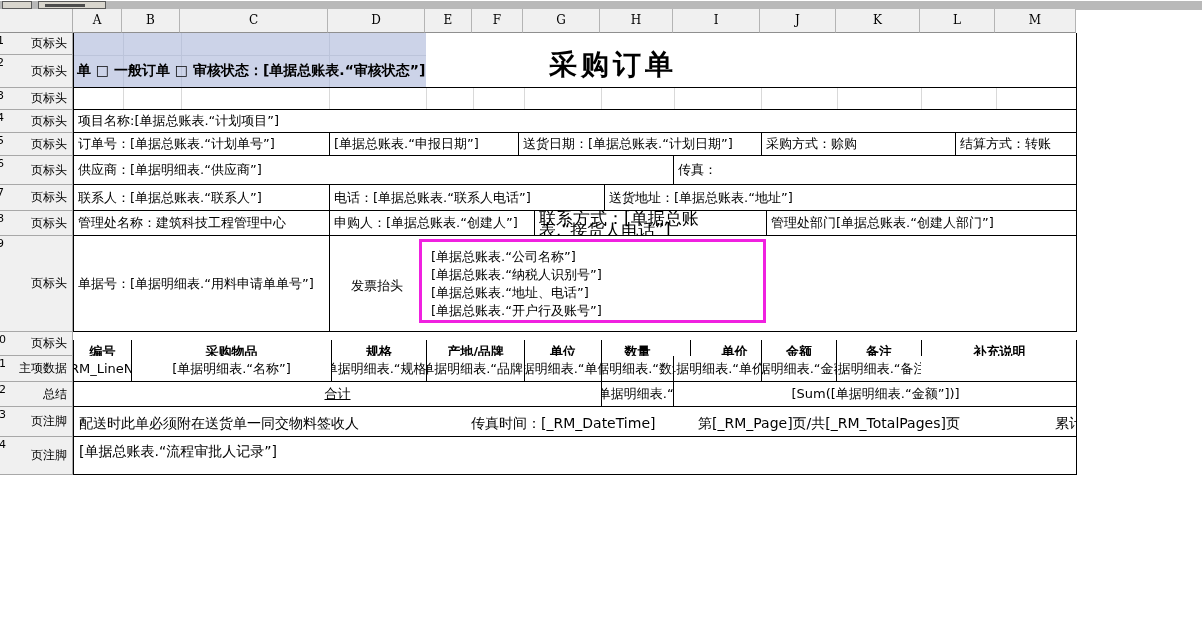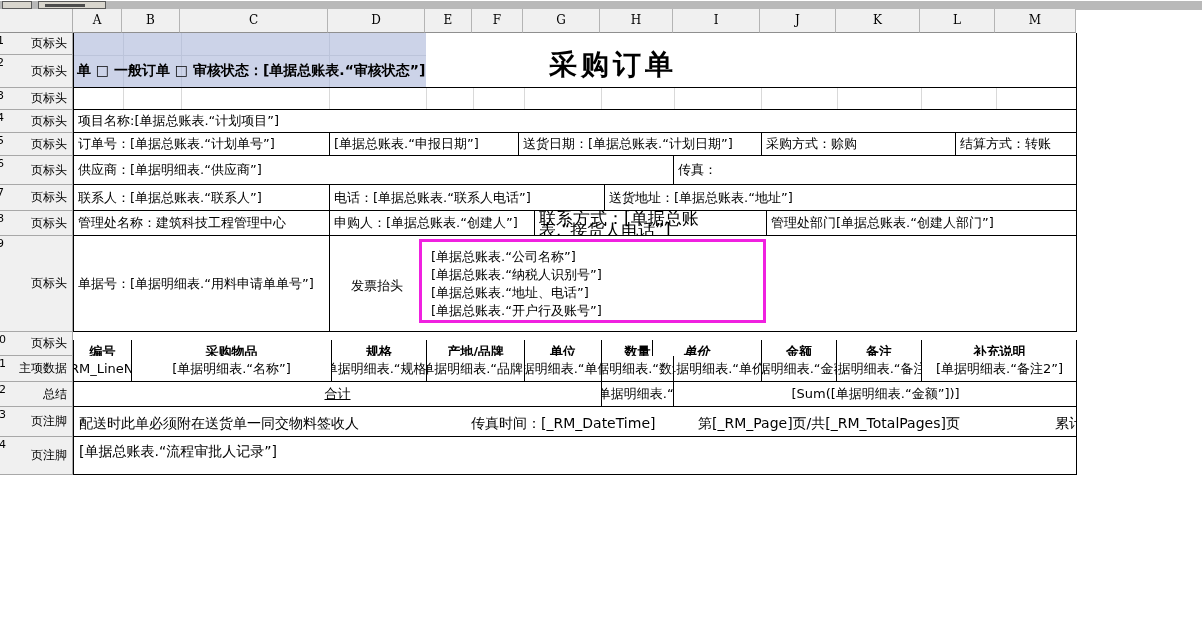--- a/index.html
+++ b/index.html
@@ -246,21 +246,21 @@
       </div>
     <div class="c cc hdr" style="left:352px;width:98px;">
         <span>产地/品牌</span>
       </div>
     <div class="c cc hdr" style="left:450px;width:77px;">
         <span>单位</span>
       </div>
     <div class="c cc hdr" style="left:527px;width:72px;">
         <span>数量</span>
       </div>
-    <div class="c cc hdr" style="left:578px;width:88px;font-style:italic;">
+    <div class="c cc hdr" style="left:616px;width:88px;">
         <span>单价</span>
       </div>
     <div class="c cc hdr" style="left:687px;width:75px;justify-content:center;">
         <span>金额</span>
       </div>
     <div class="c cc hdr" style="left:762px;width:85px;font-family:Liberation Serif, serif;">
         <span>备注</span>
       </div>
     <div class="c cc hdr" style="left:847px;width:156px;">
         <span>补充说明</span>
@@ -287,23 +287,20 @@
         <span>[单据明细表.“数量”]</span>
       </div>
     <div class="c cc" style="left:599px;width:88px;">
         <span>[单据明细表.“单价”]</span>
       </div>
     <div class="c cc" style="left:687px;width:75px;">
         <span>[单据明细表.“金额”]</span>
       </div>
     <div class="c cc" style="left:762px;width:85px;">
         <span>[单据明细表.“备注”]</span>
-      </div>
-    <div class="c cc" style="left:847px;width:156px;">
-        <span>[单据明细表.“备注2”]</span>
       </div>
   </div>
 
   <div class="band" style="top:382px;height:25px;">
     <div class="c cc first" style="left:0;width:527px;text-decoration:underline;">
         <span>合计</span>
       </div>
     <div class="c cc" style="left:527px;width:72px;">
         <span>[Sum([单据明细表.“数量”])]</span>
       </div>

